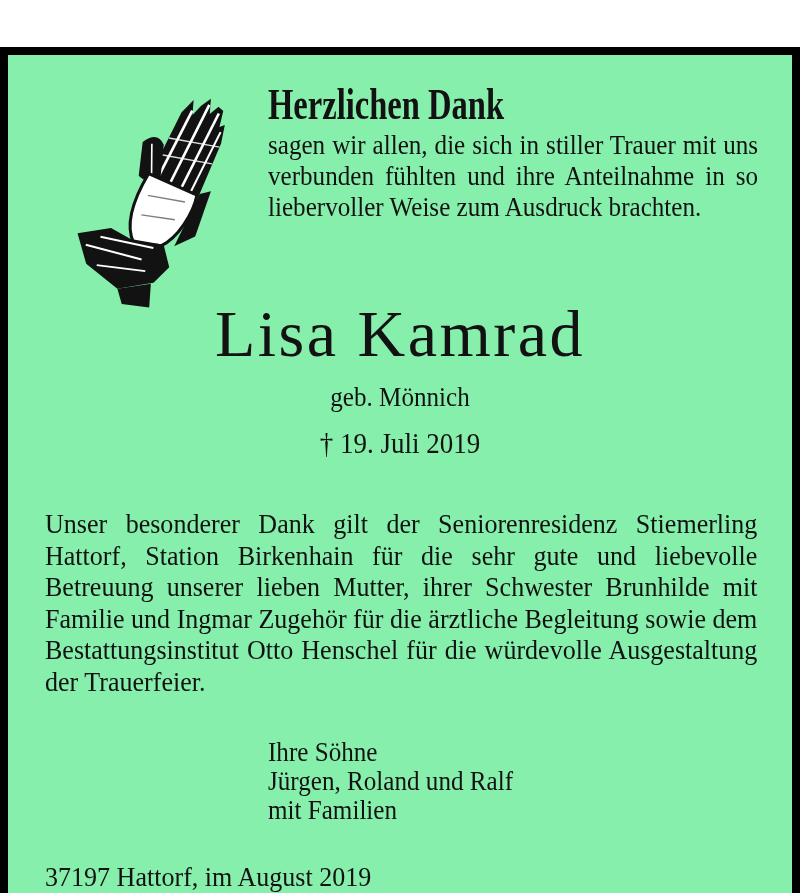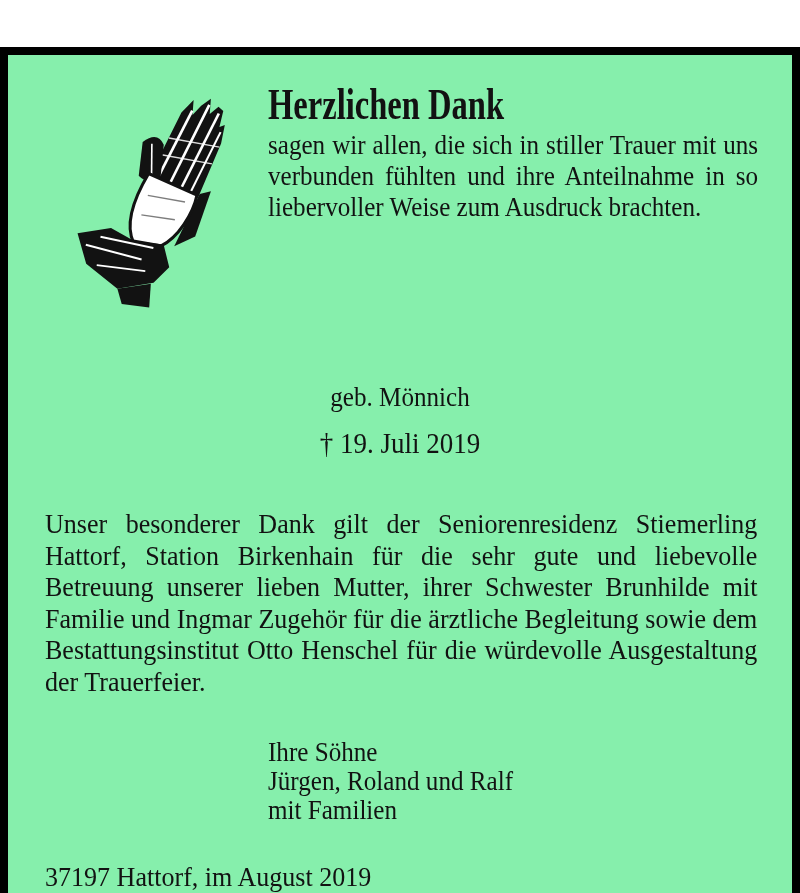--- a/index.html
+++ b/index.html
@@ -163,20 +163,21 @@
 
         <path d="M102,218 L130,200 L138,222 L112,230 Z"></path>
       </g>
     </svg>
   </div>
 
   <div class="abs heading">Herzlichen Dank</div>
 
   <div class="abs intro">sagen wir allen, die sich in stiller Trauer mit uns verbunden fühlten und ihre Anteilnahme in so liebervoller Weise zum Ausdruck brachten.</div>
 
+  <div class="abs name">Lisa Kamrad</div>
 
   <div class="abs maiden">geb. Mönnich</div>
 
   <div class="abs death-date">† 19. Juli 2019</div>
 
   <div class="abs body-text" lang="de">Unser besonderer Dank gilt der Seniorenresidenz Stiemerling Hattorf, Station Birkenhain für die sehr gute und liebevolle Betreuung unserer lieben Mutter, ihrer Schwester Brunhilde mit Familie und Ingmar Zugehör für die ärztliche Begleitung sowie dem Bestattungsinstitut Otto Henschel für die würdevolle Ausgestaltung der Trauerfeier.</div>
 
   <div class="abs signature">
     <div>Ihre Söhne</div>
     <div>Jürgen, Roland und Ralf</div>

